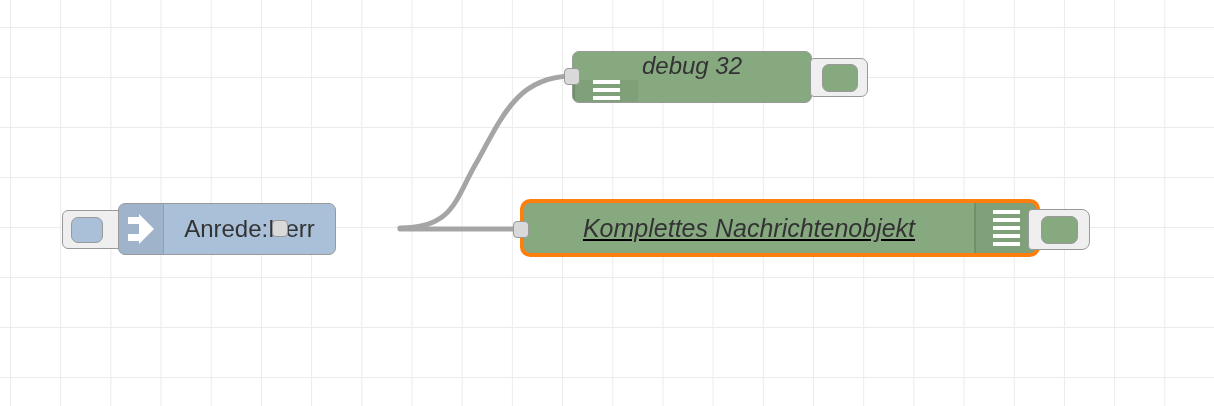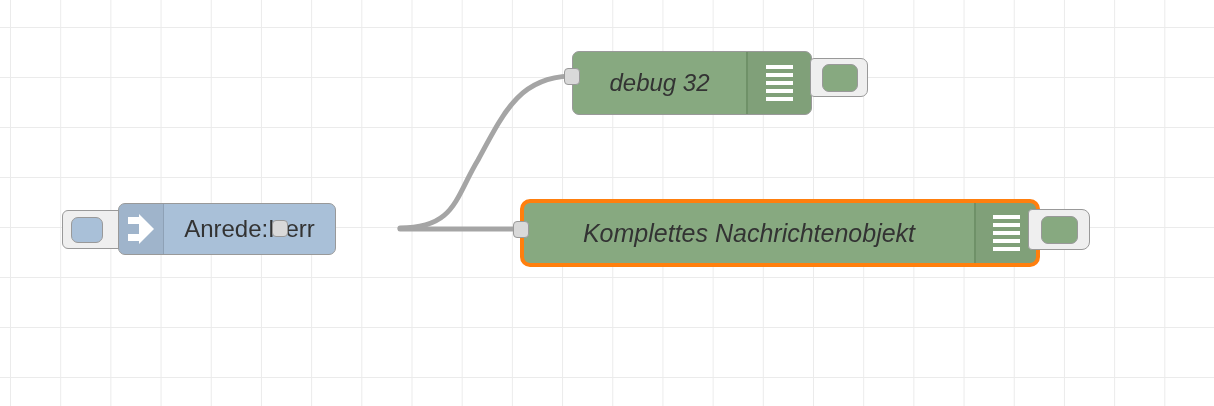--- a/index.html
+++ b/index.html
@@ -116,22 +116,23 @@
   #switch-btn-inner {
     left: 9px; top: 14px; width: 32px; height: 26px;
     background: #a9c0d8;
   }
   #switch-out-port { left: 272px; top: 220px; }
 
   
   #node-debug { left: 572px; top: 51px; }
   #node-debug .node-body {
     width: 240px;
-    height: 64px;
-    background: #87a980;
+    height: 52px;
+    background: #87a980;
+    flex-direction: column;
   }
   #node-debug .node-icon-cell.right {
     width: 65px;
     background: rgba(0,0,0,0.05);
     border-left: 2px solid #6f9168;
   }
   #node-debug .node-label { font-size: 24px; }
   #debug-btn-outer {
     left: 238px; top: 7px; width: 58px; height: 39px;
     border-radius: 4px 7px 7px 4px;
@@ -139,22 +140,23 @@
   #debug-btn-inner {
     left: 250px; top: 13px; width: 36px; height: 28px;
     background: #87a980;
   }
   #debug-in-port { left: 564px; top: 68px; }
 
   
   #node-msgobj { left: 520px; top: 199px; }
   #node-msgobj .node-body {
     width: 520px;
-    height: 68px;
-    background: #87a980;
+    height: 58px;
+    background: #87a980;
+    text-decoration: underline;
   }
   #node-msgobj .node-icon-cell.right {
     width: 62px;
     background: rgba(0,0,0,0.05);
     border-left: 2px solid #6f9168;
   }
   #node-msgobj .node-label { font-size: 25px; }
   #msgobj-btn-outer {
     left: 508px; top: 10px; width: 62px; height: 41px;
     border-radius: 4px 8px 8px 4px;

